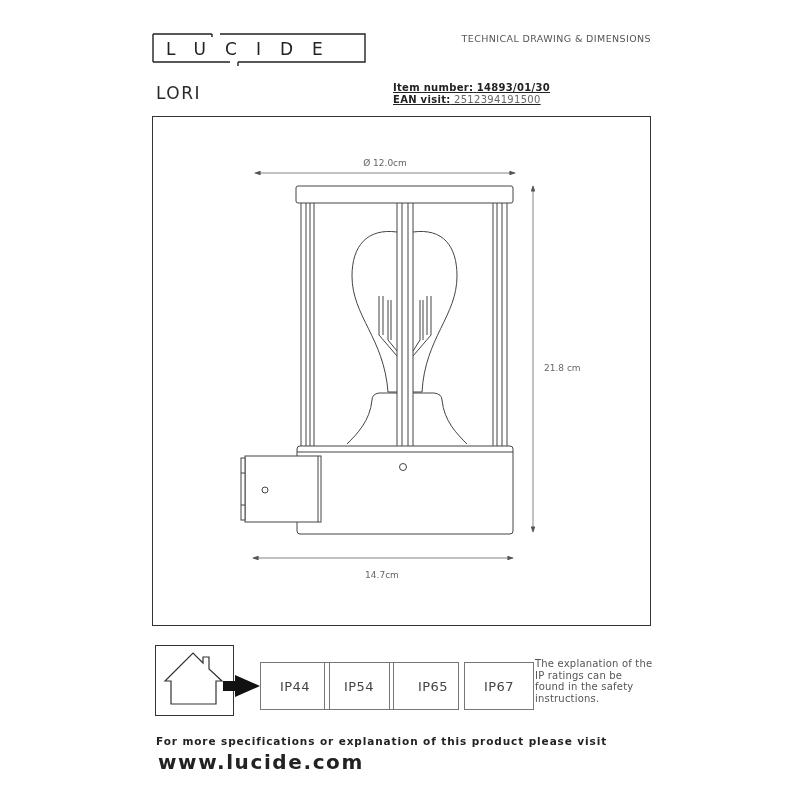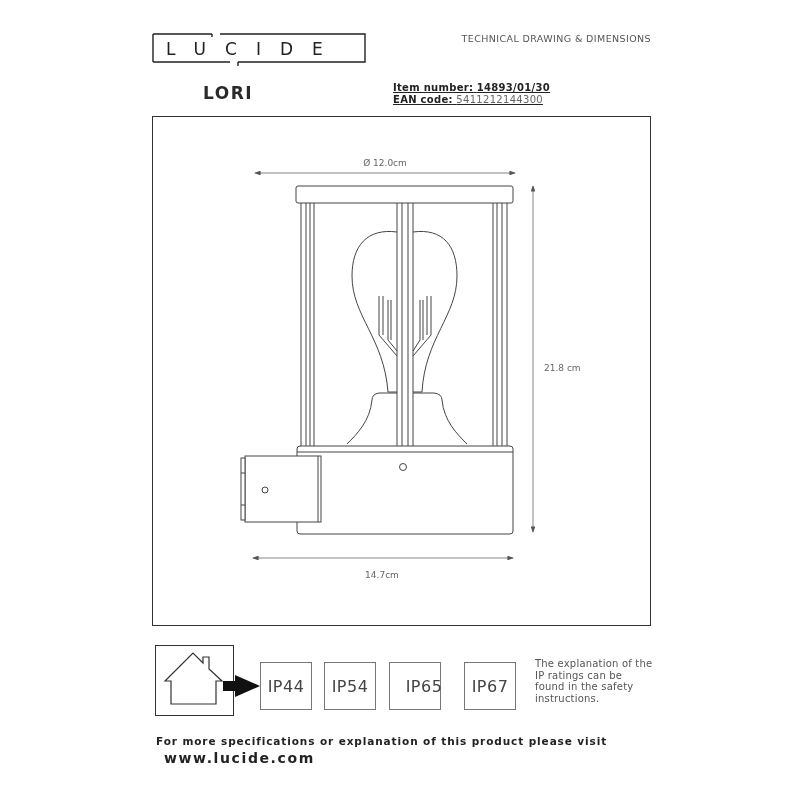--- a/index.html
+++ b/index.html
@@ -3,33 +3,33 @@
 <meta charset="utf-8">
 <style>
   html, body { margin:0; padding:0; background:#ffffff; }
   body { width:800px; height:800px; position:relative; overflow:hidden;
          font-family:"DejaVu Sans", "Liberation Sans", sans-serif; color:#222; }
   .abs { position:absolute; }
   .logo-box { left:152px; top:33px; width:214px; height:40px; }
   .logo-box svg { display:block; }
   .doc-type { left:420px; top:33px; width:231px; text-align:right; font-size:9.5px;
               letter-spacing:0.4px; color:#555; }
-  .product-name { left:156px; top:83px; font-size:17px; font-weight:bold; letter-spacing:1.5px; color:#2a2a2a;margin-left:47px; }
+  .product-name { left:156px; top:83px; font-size:17px; font-weight:normal; letter-spacing:1.5px; color:#2a2a2a; }
   .item-line { left:393px; top:82px; font-size:10px; letter-spacing:0.3px; color:#222; line-height:12px;text-decoration:underline; }
   .item-line b { font-weight:bold; }
   .item-line .val-light { color:#666; font-weight:normal; }
   .frame { left:152px; top:116px; width:499px; height:510px; border:1.6px solid #333; box-sizing:border-box; }
   .drawing { left:152px; top:116px; width:501px; height:512px; }
   .dim-label { font-size:9px; color:#666; }
   .house-box { left:155px; top:645px; width:79px; height:71px; border:1.3px solid #333; box-sizing:border-box; }
-  .ip-box { top:662px; width:52px; height:48px; border:1.3px solid #777; box-sizing:border-box;
-            display:flex; align-items:center; justify-content:center; font-size:16px; color:#444; letter-spacing:0.5px; }
+  .ip-box { top:662px; width:70px; height:48px; border:1.3px solid #777; box-sizing:border-box;
+            display:flex; align-items:center; justify-content:center; font-size:13px; color:#444; letter-spacing:0.5px; }
   .ip-note { left:535px; top:658px; width:120px; font-size:10px; color:#555; line-height:11.5px; letter-spacing:0.2px; }
   .footer-line { left:156px; top:735px; font-size:10.5px; font-weight:bold; letter-spacing:0.9px; color:#222; }
-  .footer-url { left:164px; top:750px; font-size:14px; font-weight:bold; letter-spacing:1.6px; color:#222; }
+  .footer-url { left:158px; top:750px; font-size:20px; font-weight:bold; letter-spacing:1.6px; color:#222; }
 </style>
 </head>
 <body>
 
 <div class="abs logo-box">
   <svg width="214" height="34" viewBox="0 0 214 34">
     <path d="M1 1 H 60 M 68 1 H 213 V 29 H 86 M 78 29 H 1 Z" fill="none" stroke="#222" stroke-width="1.4"></path>
     <line x1="1" y1="1" x2="1" y2="29" stroke="#222" stroke-width="1.4"></line>
     <line x1="60" y1="1" x2="60" y2="4" stroke="#222" stroke-width="1.4"></line>
     <line x1="86" y1="29" x2="86" y2="33" stroke="#222" stroke-width="1.4"></line>
@@ -38,22 +38,22 @@
 </div>
 <div class="abs doc-type">TECHNICAL DRAWING &amp; DIMENSIONS</div>
 
 <div class="abs product-name">LORI</div>
 <div class="abs item-line">
   <div>
     <b>Item number:</b>
     <b>14893/01/30</b>
   </div>
   <div>
-    <b>EAN code:</b>
-    <span class="val-light">5411212144300</span>
+    <b>EAN visit:</b>
+    <span class="val-light">2512394191500</span>
   </div>
 </div>
 
 <div class="abs frame"></div>
 
 <svg class="abs drawing" width="501" height="512" viewBox="0 0 501 512">
   <defs>
     <marker id="arr" markerWidth="8" markerHeight="6" refX="7" refY="3" orient="auto">
       <path d="M0 0 L8 3 L0 6 Z" fill="#555"></path>
     </marker>

